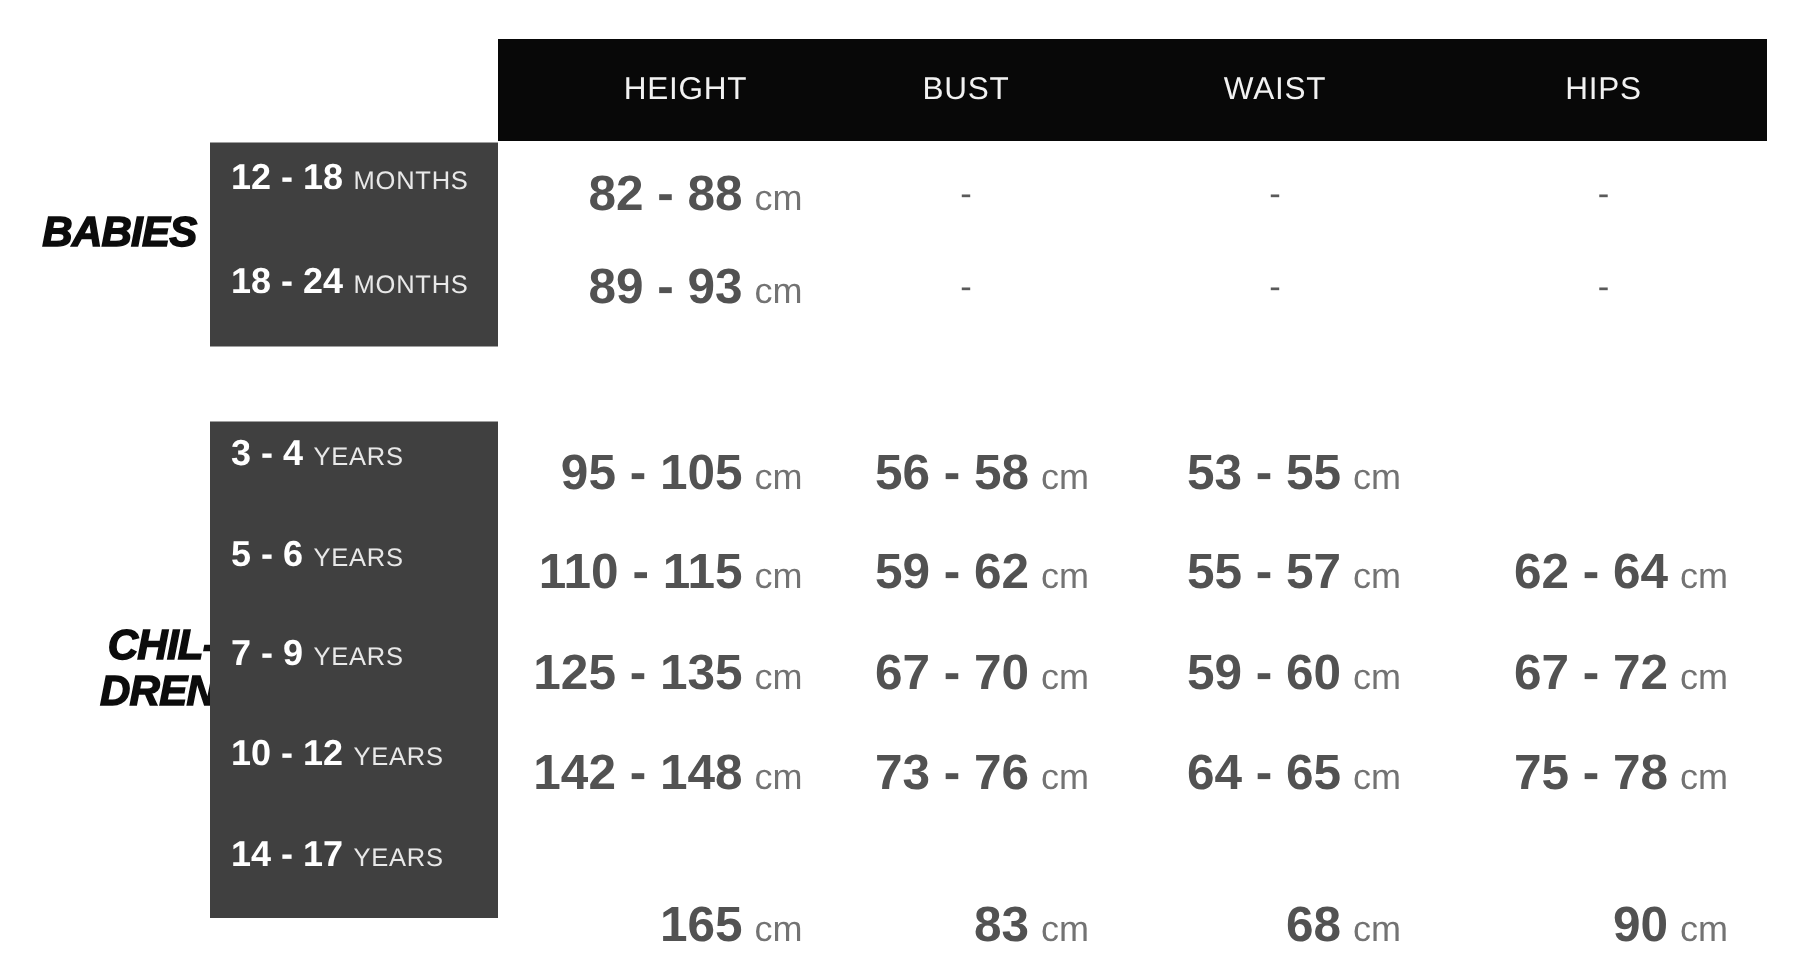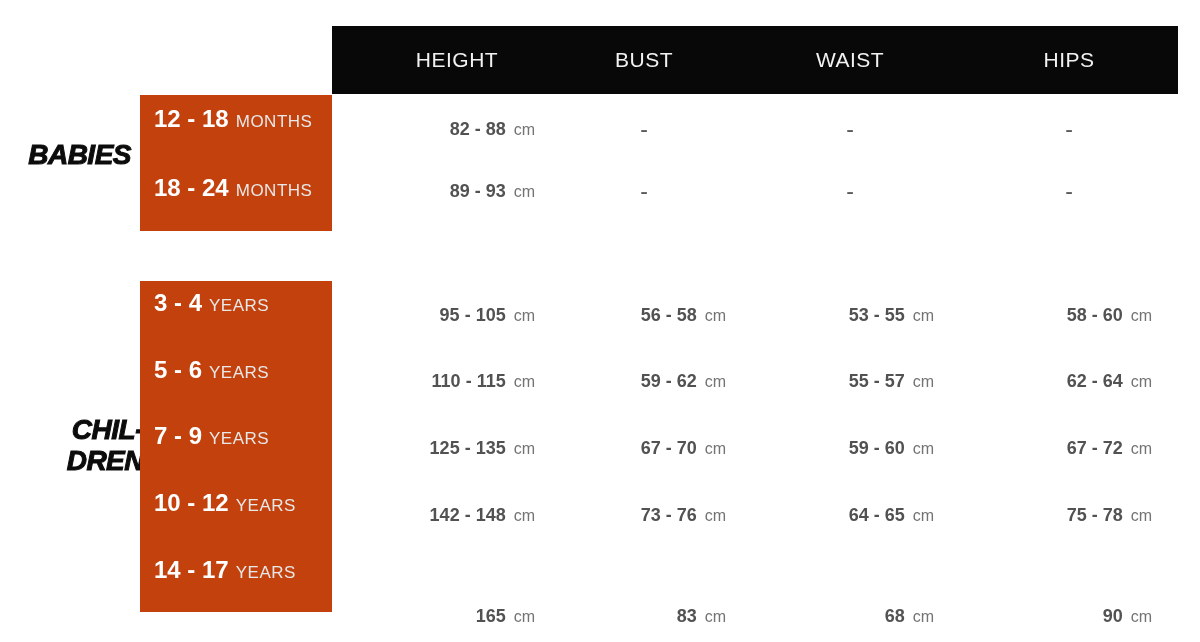--- a/index.html
+++ b/index.html
@@ -11,41 +11,41 @@
 
   
   .header-bar{position:absolute;left:332px;top:26px;width:846px;height:68px;background:#080808;}
   .hlab{
     position:absolute;top:50%;transform:translate(-50%,-50%);
     color:#f2f2f2;font-size:21px;letter-spacing:.5px;white-space:nowrap;font-weight:400;
   }
   .h-height{left:125px}.h-bust{left:312px}.h-waist{left:518px}.h-hips{left:737px}
 
   
-  .size-box{position:absolute;left:140px;width:192px;background:#c2410c;}
+  .size-box{position:absolute;left:140px;width:192px;background:#404040;}
   .babies-box{top:95px;height:136px;}
   .children-box{top:281px;height:331px;}
   .size-row{position:absolute;left:14px;right:2px;transform:translateY(-50%);white-space:nowrap;}
   .size-range{font-weight:bold;font-size:24px;color:#ffffff;}
   .size-unit{font-size:17px;color:#e8e8e8;margin-left:7px;letter-spacing:.5px;}
 
   
   .group-label{
     position:absolute;font-style:italic;font-weight:bold;color:#0c0c0c;
     -webkit-text-stroke:1px #0c0c0c;letter-spacing:-0.5px;white-space:nowrap;
   }
   .babies-label{left:0;width:131px;top:155px;transform:translateY(-50%);text-align:right;font-size:28px;}
   .children-label{left:24px;width:120px;top:445px;transform:translateY(-50%);
     text-align:right;font-size:28px;line-height:31px;white-space:normal;}
 
   
   .cell{position:absolute;white-space:nowrap;}
   .num{text-align:right;transform:translateY(-50%);}
-  .val{font-weight:bold;font-size:18px;color:#525252;}
-  .unit-cm{font-size:16px;color:#737373;margin-left:8px;font-weight:400;}
+  .val{font-weight:bold;font-size:33px;color:#525252;}
+  .unit-cm{font-size:24px;color:#737373;margin-left:8px;font-weight:400;}
   .dash{transform:translate(-50%,-50%);font-size:23px;color:#5a5a5a;}
 
   
   .c-h{left:330px;width:205px}
   .c-b{left:521px;width:205px}
   .c-w{left:729px;width:205px}
   .c-p{left:947px;width:205px}
   
   .d-b{left:644px}.d-w{left:850px}.d-p{left:1069px}
 
@@ -115,23 +115,20 @@
 
   <div class="cell num rc0 c-h">
     <span class="val">95 - 105</span><span class="unit-cm">cm</span>
   </div>
   <div class="cell num rc0 c-b">
     <span class="val">56 - 58</span><span class="unit-cm">cm</span>
   </div>
   <div class="cell num rc0 c-w">
     <span class="val">53 - 55</span><span class="unit-cm">cm</span>
   </div>
-  <div class="cell num rc0 c-p">
-    <span class="val">58 - 60</span><span class="unit-cm">cm</span>
-  </div>
 
   <div class="cell num rc1 c-h">
     <span class="val">110 - 115</span><span class="unit-cm">cm</span>
   </div>
   <div class="cell num rc1 c-b">
     <span class="val">59 - 62</span><span class="unit-cm">cm</span>
   </div>
   <div class="cell num rc1 c-w">
     <span class="val">55 - 57</span><span class="unit-cm">cm</span>
   </div>

